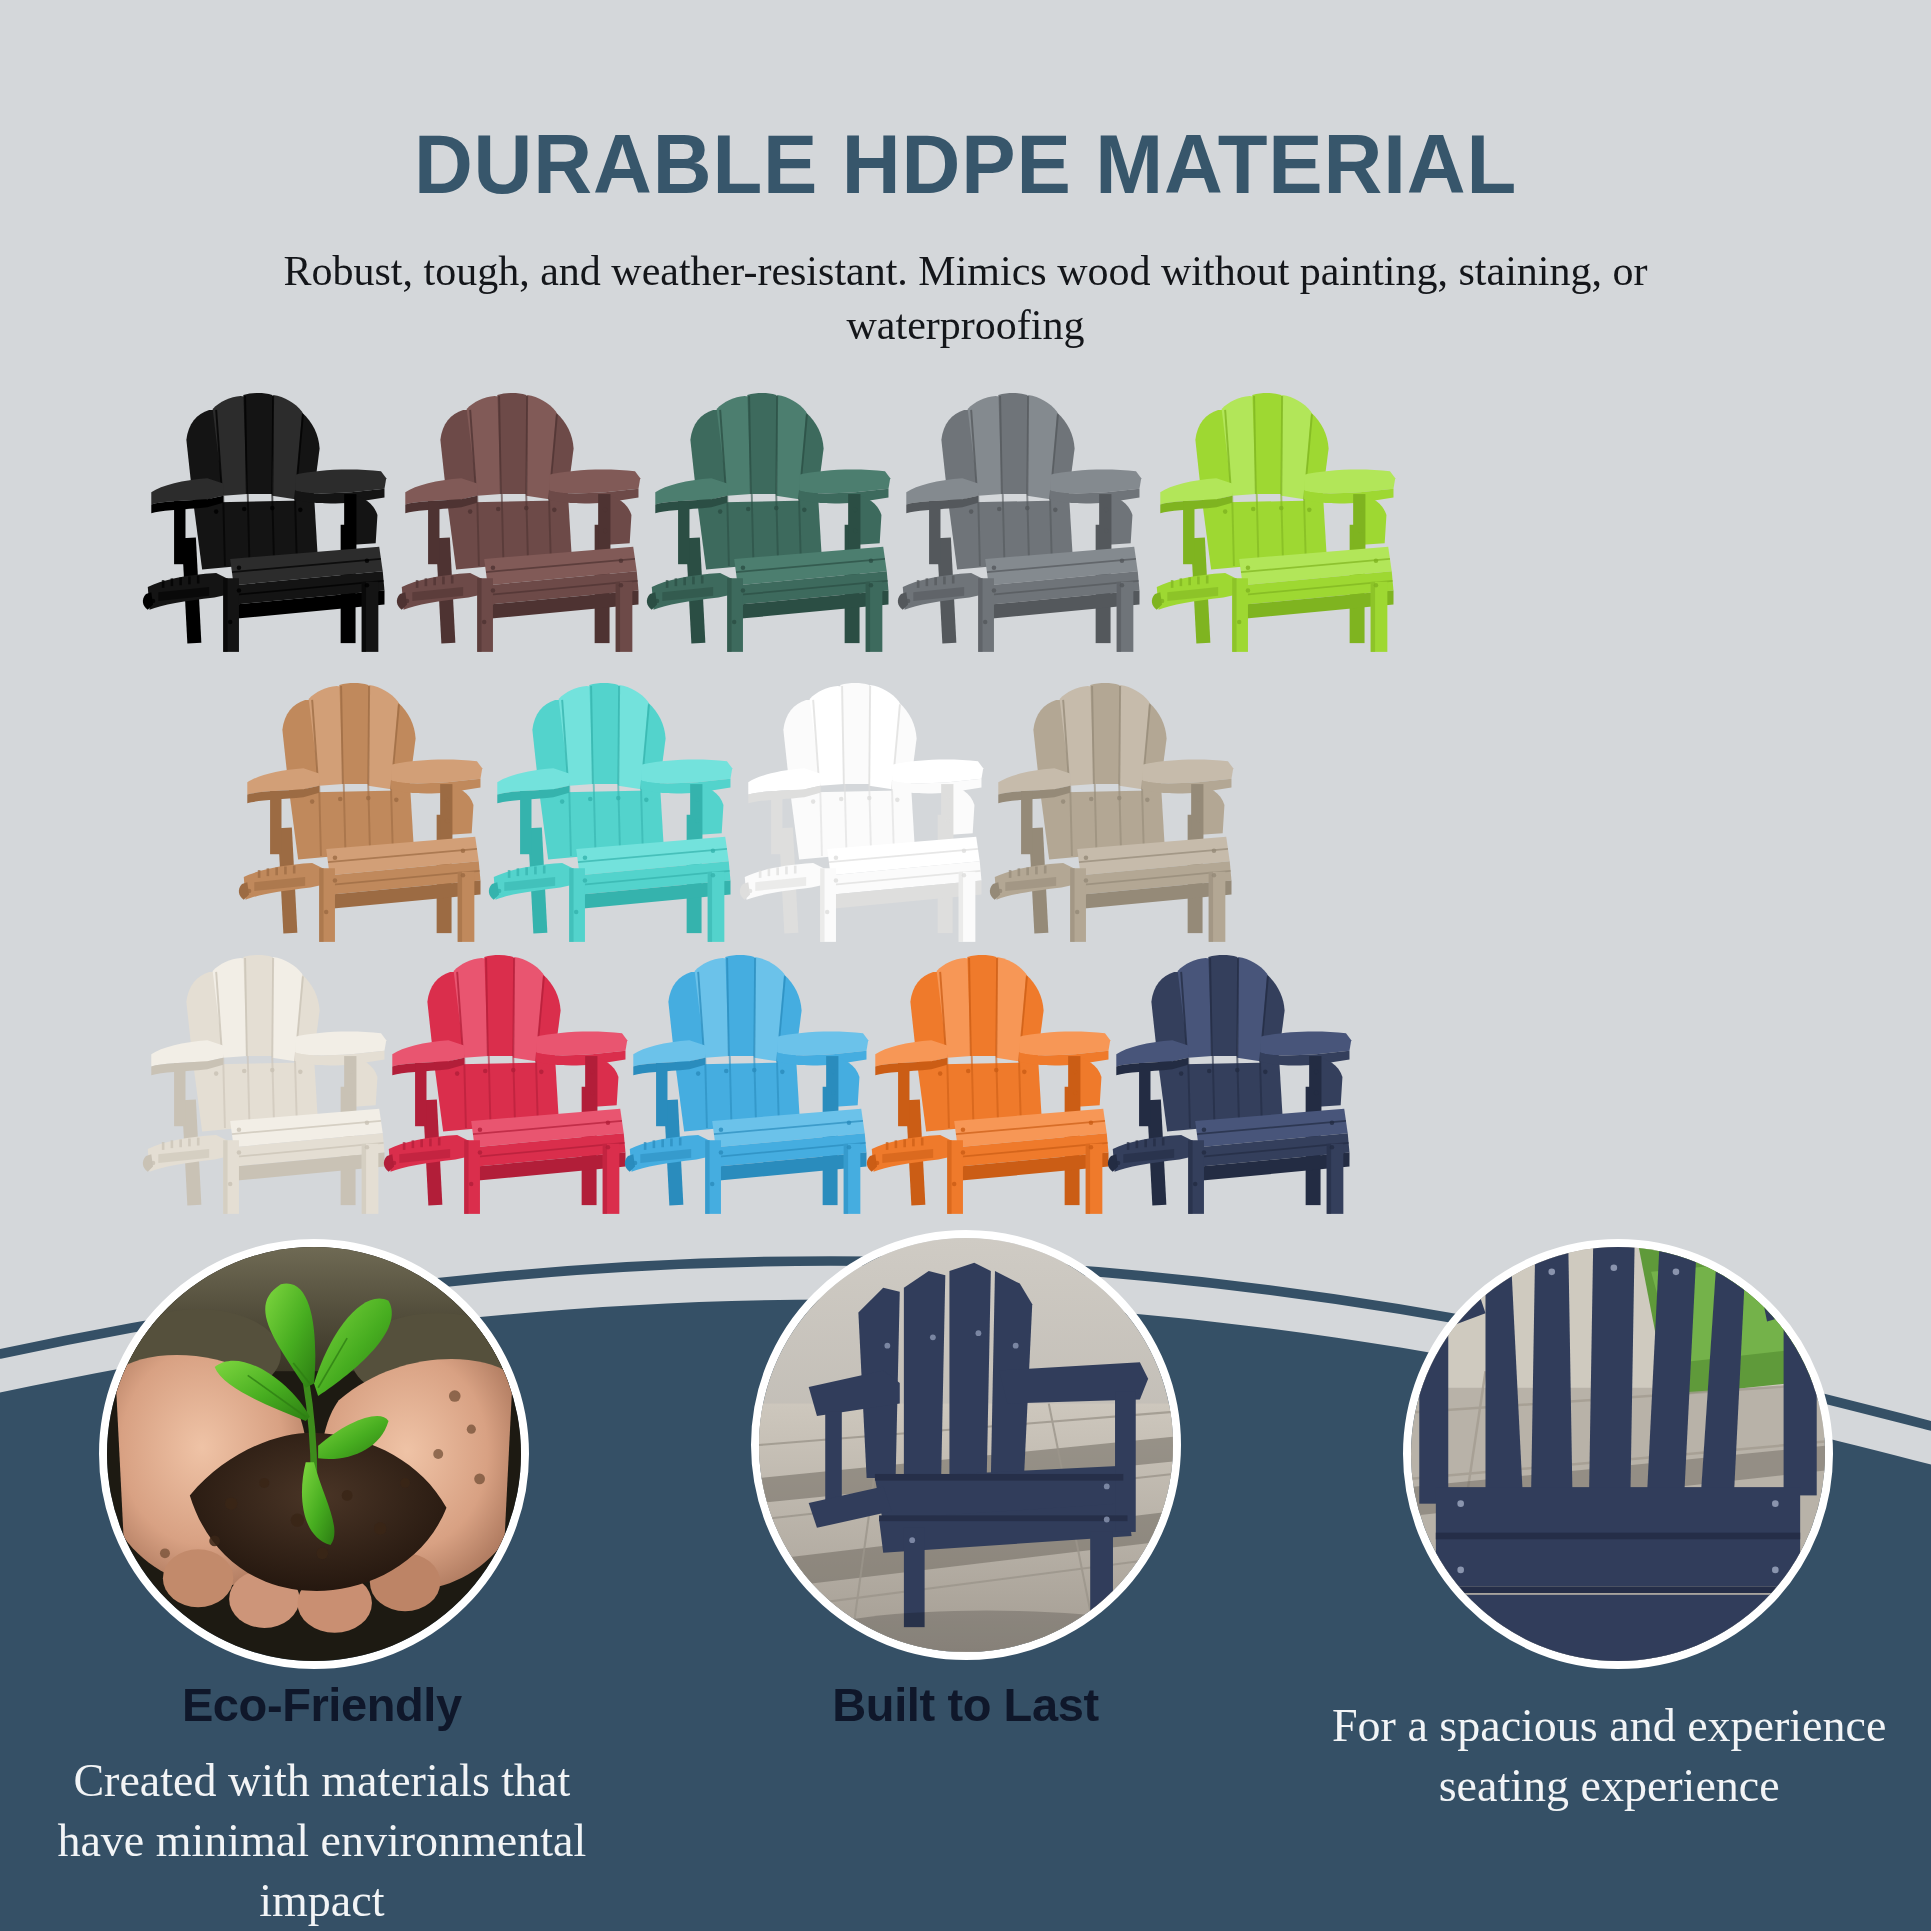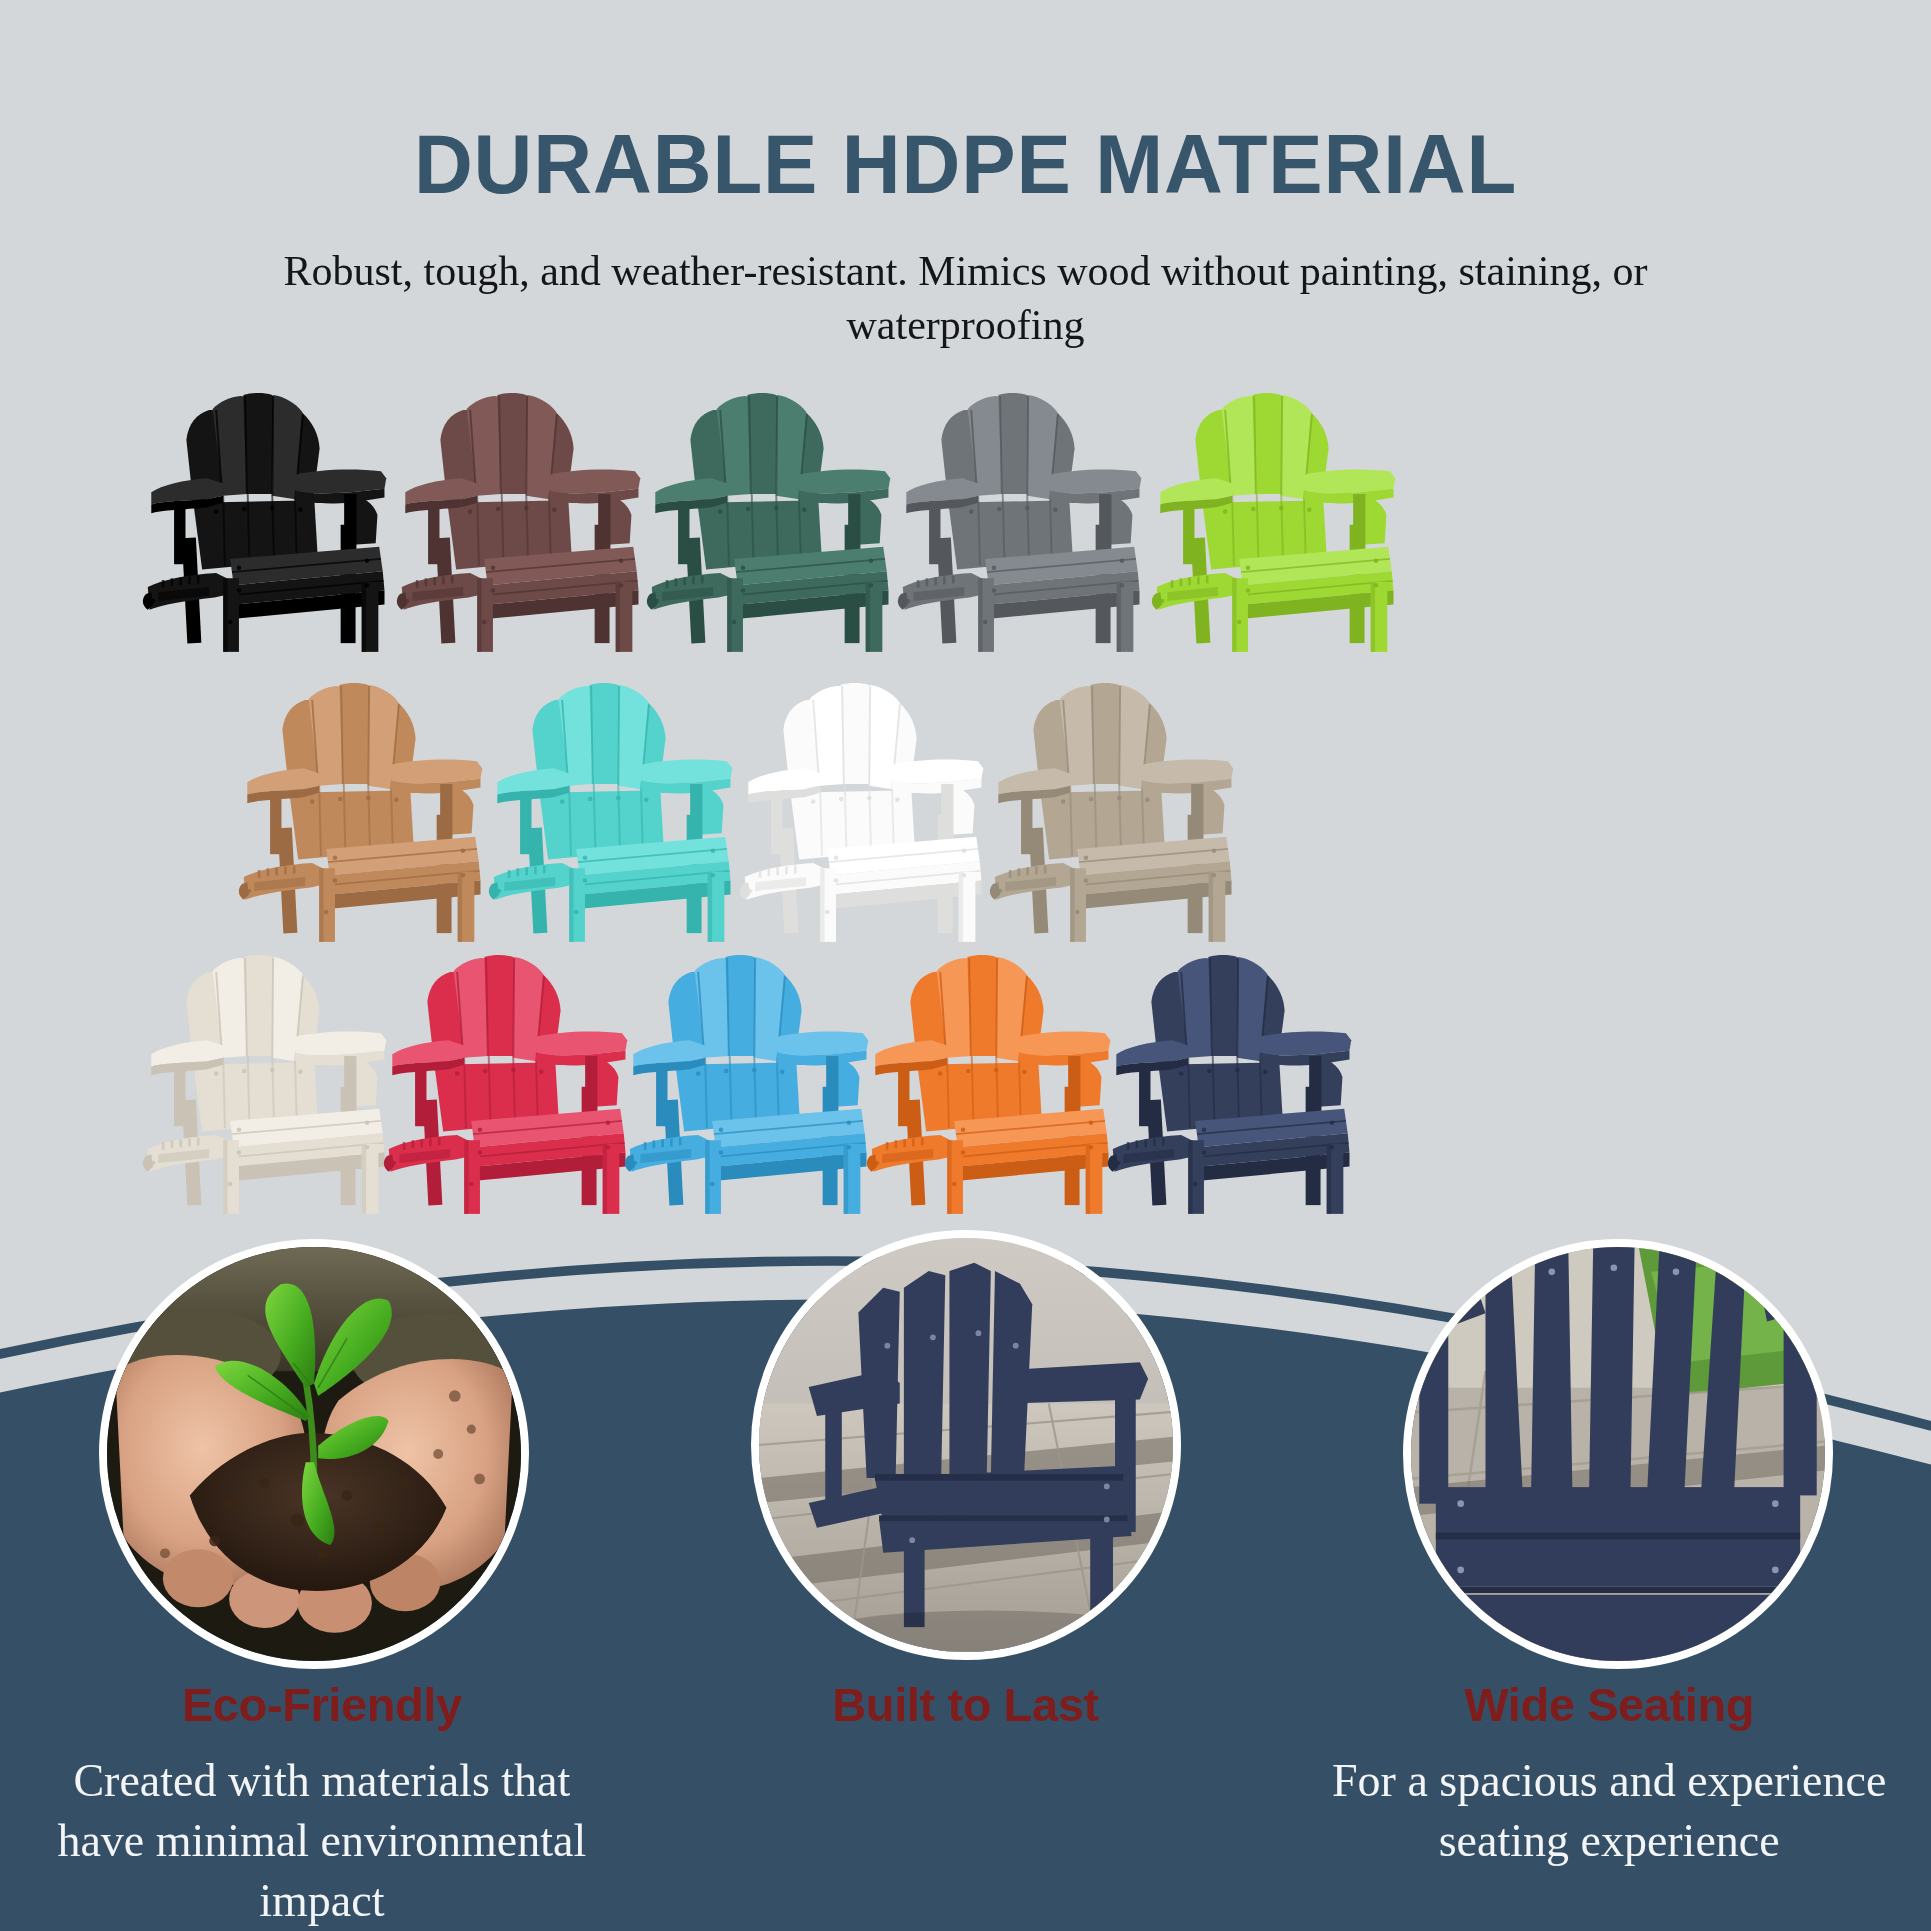--- a/index.html
+++ b/index.html
@@ -47,21 +47,21 @@
     position:absolute;width:430px;height:430px;border-radius:50%;
     border:8px solid #ffffff;overflow:hidden;
     box-sizing:border-box;
   }
   .circle > svg{width:100%;height:100%;display:block;}
 
   
   .features{position:absolute;left:0;top:1650px;width:1931px;z-index:8;display:flex;}
   .feat{width:644px;text-align:center;padding:0 24.6px;box-sizing:border-box;}
   .feat-title{
-    margin:0;font-size:47px;font-weight:700;color:#7f1d1d;
+    margin:0;font-size:47px;font-weight:700;color:#0f172a;
     font-family:"Liberation Sans",sans-serif;letter-spacing:-0.4px;
   }
   .feat-desc{
     margin:19.3px auto 0;font-size:46px;line-height:1.3;color:#f2f4f6;
     font-family:"Liberation Serif",serif;max-width:579px;
   }
 </style>
 </head>
 <body style="background: rgb(212, 215, 218);">
 
@@ -1374,19 +1374,18 @@
 
   <div class="features" id="features">
       <div class="feat">
         <div class="feat-title">Eco-Friendly</div>
         <div class="feat-desc">Created with materials that have minimal environmental impact</div>
       </div>
       <div class="feat">
         <div class="feat-title">Built to Last</div>
       </div>
       <div class="feat">
-        <div class="feat-title">Wide Seating</div>
         <div class="feat-desc">For a spacious and experience seating experience</div>
       </div>
     </div>
 
 </div>
 
 
 </body></html>

